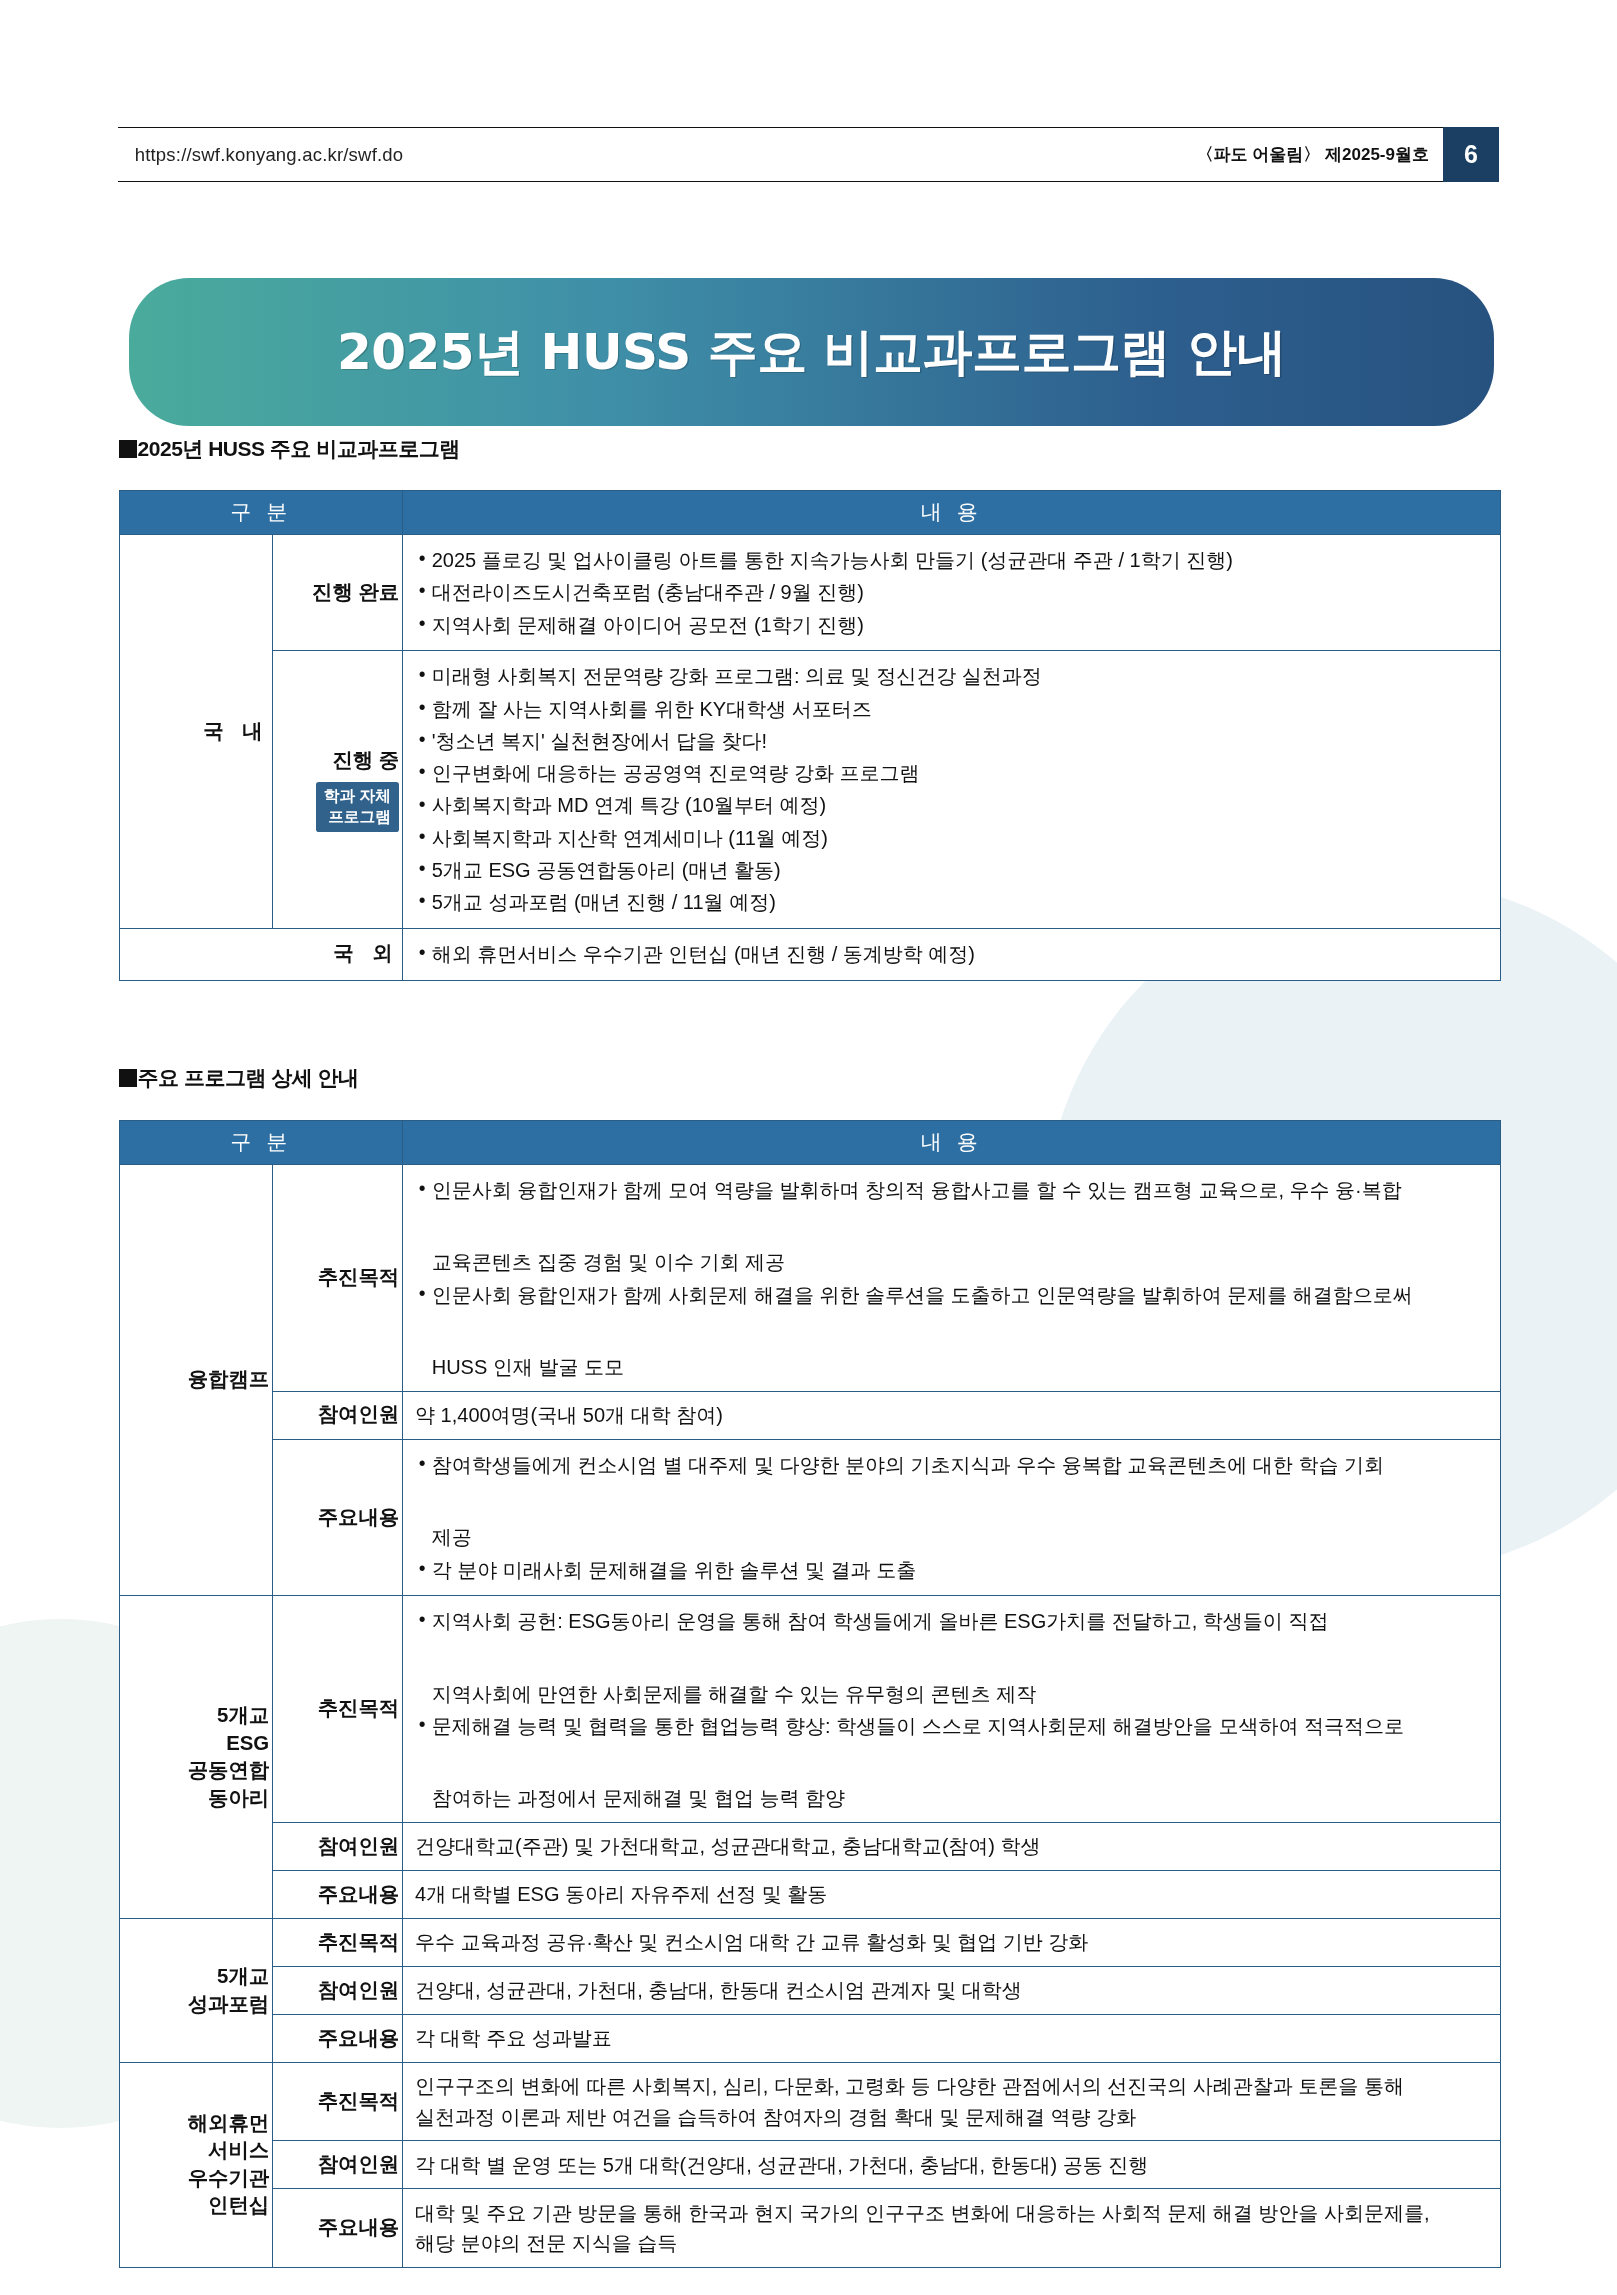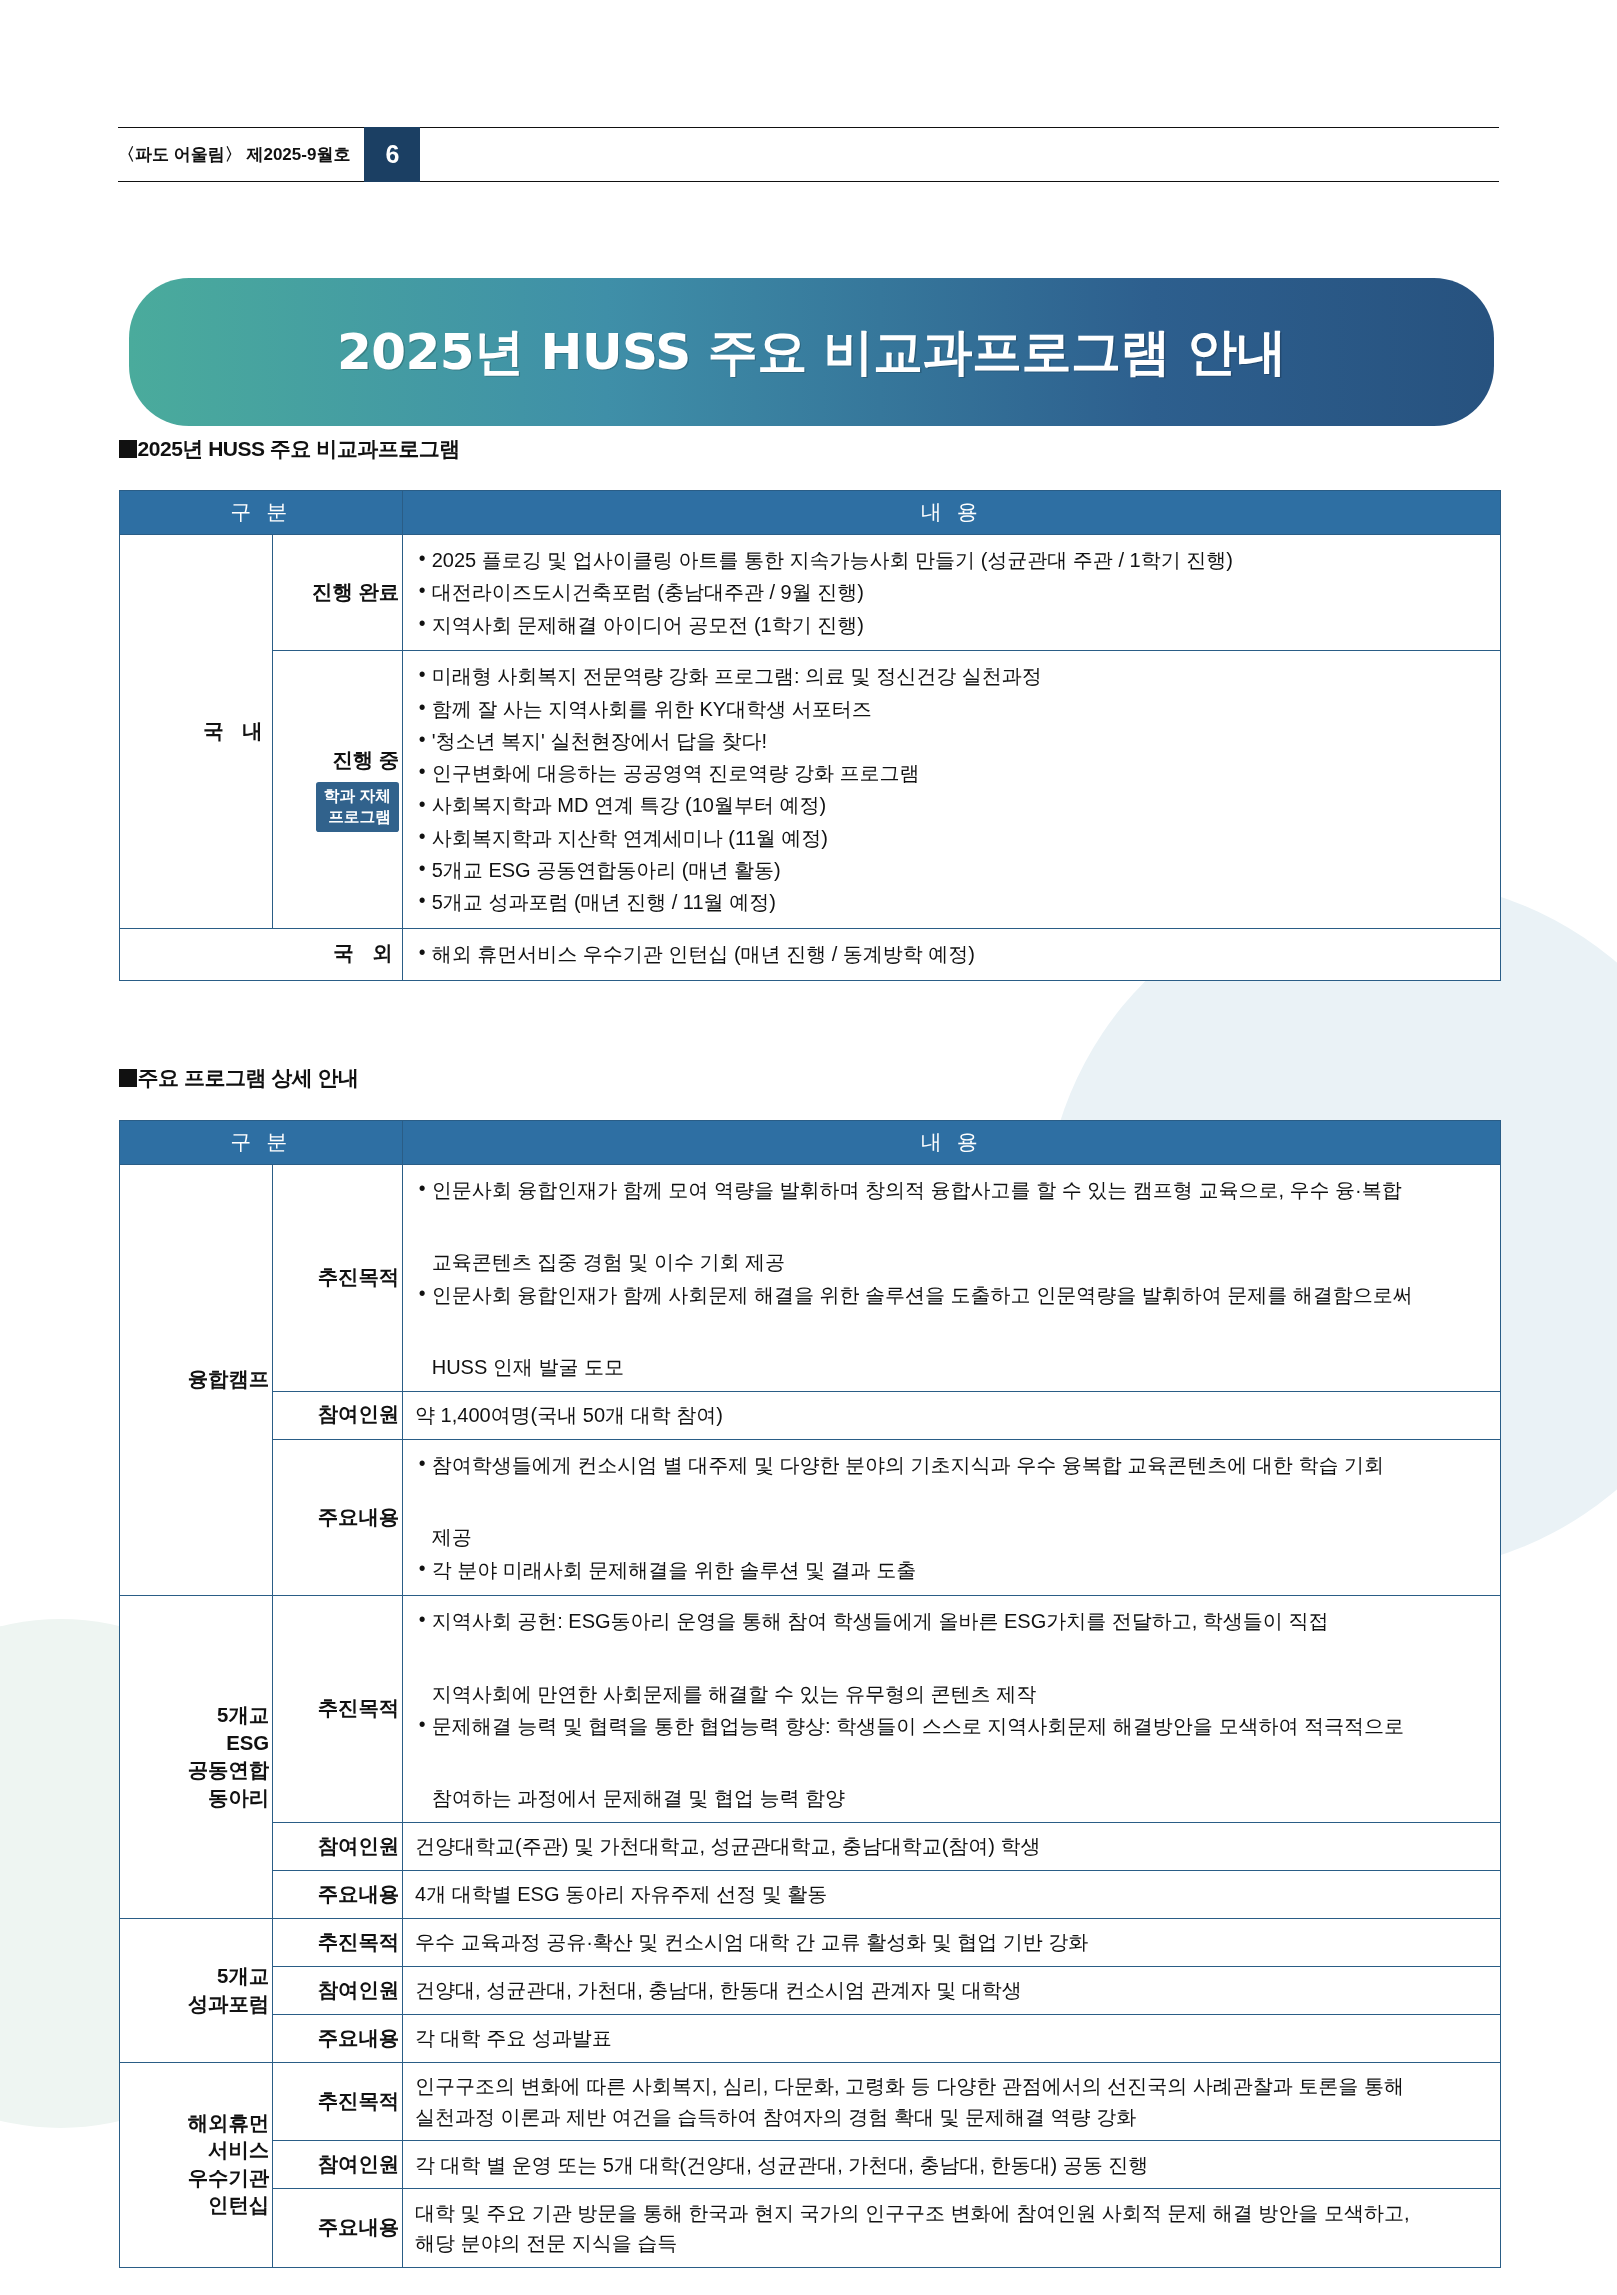--- a/index.html
+++ b/index.html
@@ -227,20 +227,21 @@
 </style>
 </head>
 <body>
 
 <div class="bg-blob-right"></div>
 <div class="bg-blob-left"></div>
 
 <div class="page">
 
   <div class="header">
+    <div class="header-url">https://swf.konyang.ac.kr/swf.do</div>
     <div class="header-issue">〈파도 어울림〉 제2025-9월호</div>
     <div class="header-page">6</div>
   </div>
 
   <div class="title-banner">
     <div class="title-banner-text">2025년 HUSS 주요 비교과프로그램 안내</div>
   </div>
 
   <div class="section-heading" id="sec1">
     <span class="bullet-square"></span>
@@ -395,21 +396,21 @@
           <p>실천과정 이론과 제반 여건을 습득하여 참여자의 경험 확대 및 문제해결 역량 강화</p>
         </td>
       </tr>
       <tr>
         <td class="cell-label">참여인원</td>
         <td class="cell-body">각 대학 별 운영 또는 5개 대학(건양대, 성균관대, 가천대, 충남대, 한동대) 공동 진행</td>
       </tr>
       <tr>
         <td class="cell-label">주요내용</td>
         <td class="cell-body">
-          <p>대학 및 주요 기관 방문을 통해 한국과 현지 국가의 인구구조 변화에 참여인원 사회적 문제 해결 방안을 모색하고,</p>
+          <p>대학 및 주요 기관 방문을 통해 한국과 현지 국가의 인구구조 변화에 대응하는 사회적 문제 해결 방안을 사회문제를,</p>
           <p>해당 분야의 전문 지식을 습득</p>
         </td>
       </tr>
 
     </tbody>
   </table>
 
 </div>
 
 

